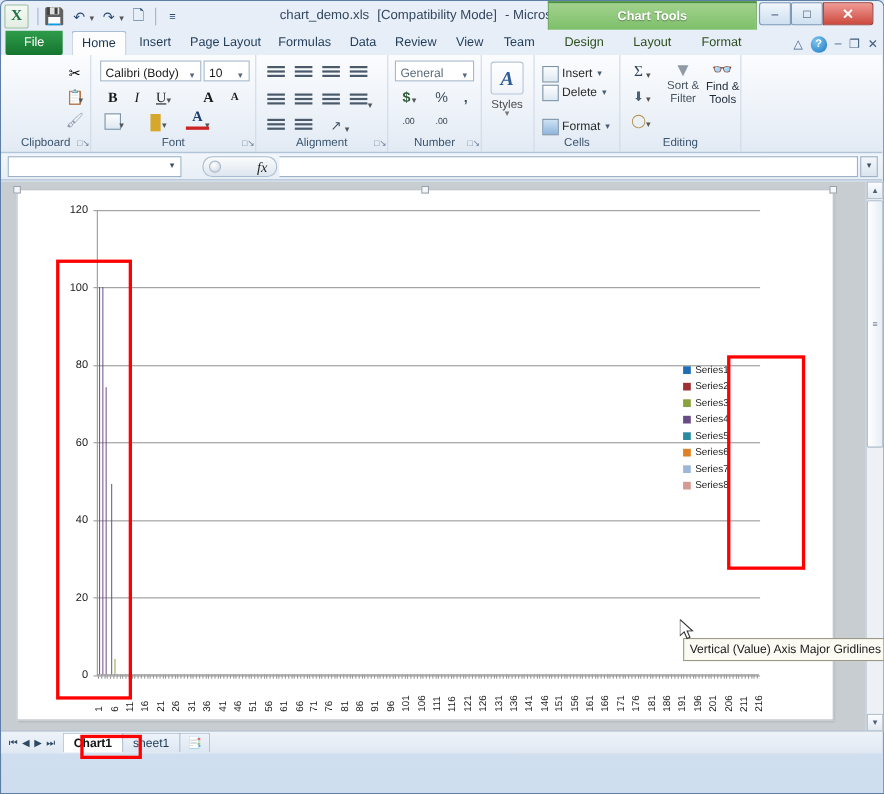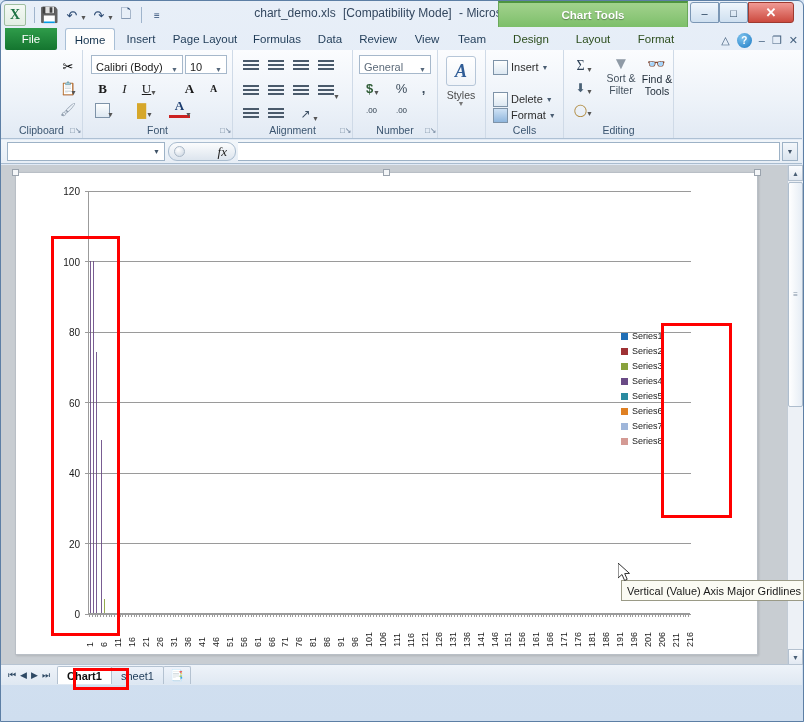--- a/index.html
+++ b/index.html
@@ -208,21 +208,21 @@
     border-bottom: 1px solid #a9bccf;
     display: flex; align-items: center;
   }
   .namebox {
     margin-left: 6px; width: 158px; height: 19px; background: #fff;
     border: 1px solid #9db2c6; display:flex; align-items:center;
   }
   .namebox .nv { flex:1; padding-left:4px; font-size: 11px; }
   .namebox .na { font-size: 7px; color: #3f5management; padding-right: 4px; color:#3f5266; }
   .fx-zone {
-    width: 68px; height: 19px; margin-left: 3px;
+    width: 68px; height: 19px; margin-left: 19px;
     background: linear-gradient(#fbfcfd,#dde5ee);
     border: 1px solid #a9bccf; border-radius: 9px;
     display:flex; align-items:center; justify-content:flex-end;
   }
   .fx-zone .dot {
     width: 11px; height: 11px; border-radius:50%;
     background: radial-gradient(circle at 35% 30%, #ffffff, #c9d4e0);
     border: 1px solid #aab8c7; margin-left: 5px; margin-right: auto;
   }
   .fx-lbl {
@@ -581,21 +581,21 @@
         <div class="paste-arrow">▼</div>
       </div>
     </div>
 
     <div class="rgroup" style="left:485px; width:78px;">
       <div class="textbtn btn" style="left:7px; top:7px;">
         <span class="sq-ic"></span>
         <span>Insert</span>
         <span class="caret">▼</span>
       </div>
-      <div class="textbtn btn" style="left:7px; top:39px;">
+      <div class="textbtn btn" style="left:7px; top:24px;">
         <span class="sq-ic"></span>
         <span>Delete</span>
         <span class="caret">▼</span>
       </div>
       <div class="textbtn btn" style="left:7px; top:55px;">
         <span class="sq-ic" style="background:linear-gradient(#cfe2f5,#8fb6dd);"></span>
         <span>Format</span>
         <span class="caret">▼</span>
       </div>
       <div class="rgroup-label">Cells</div>

